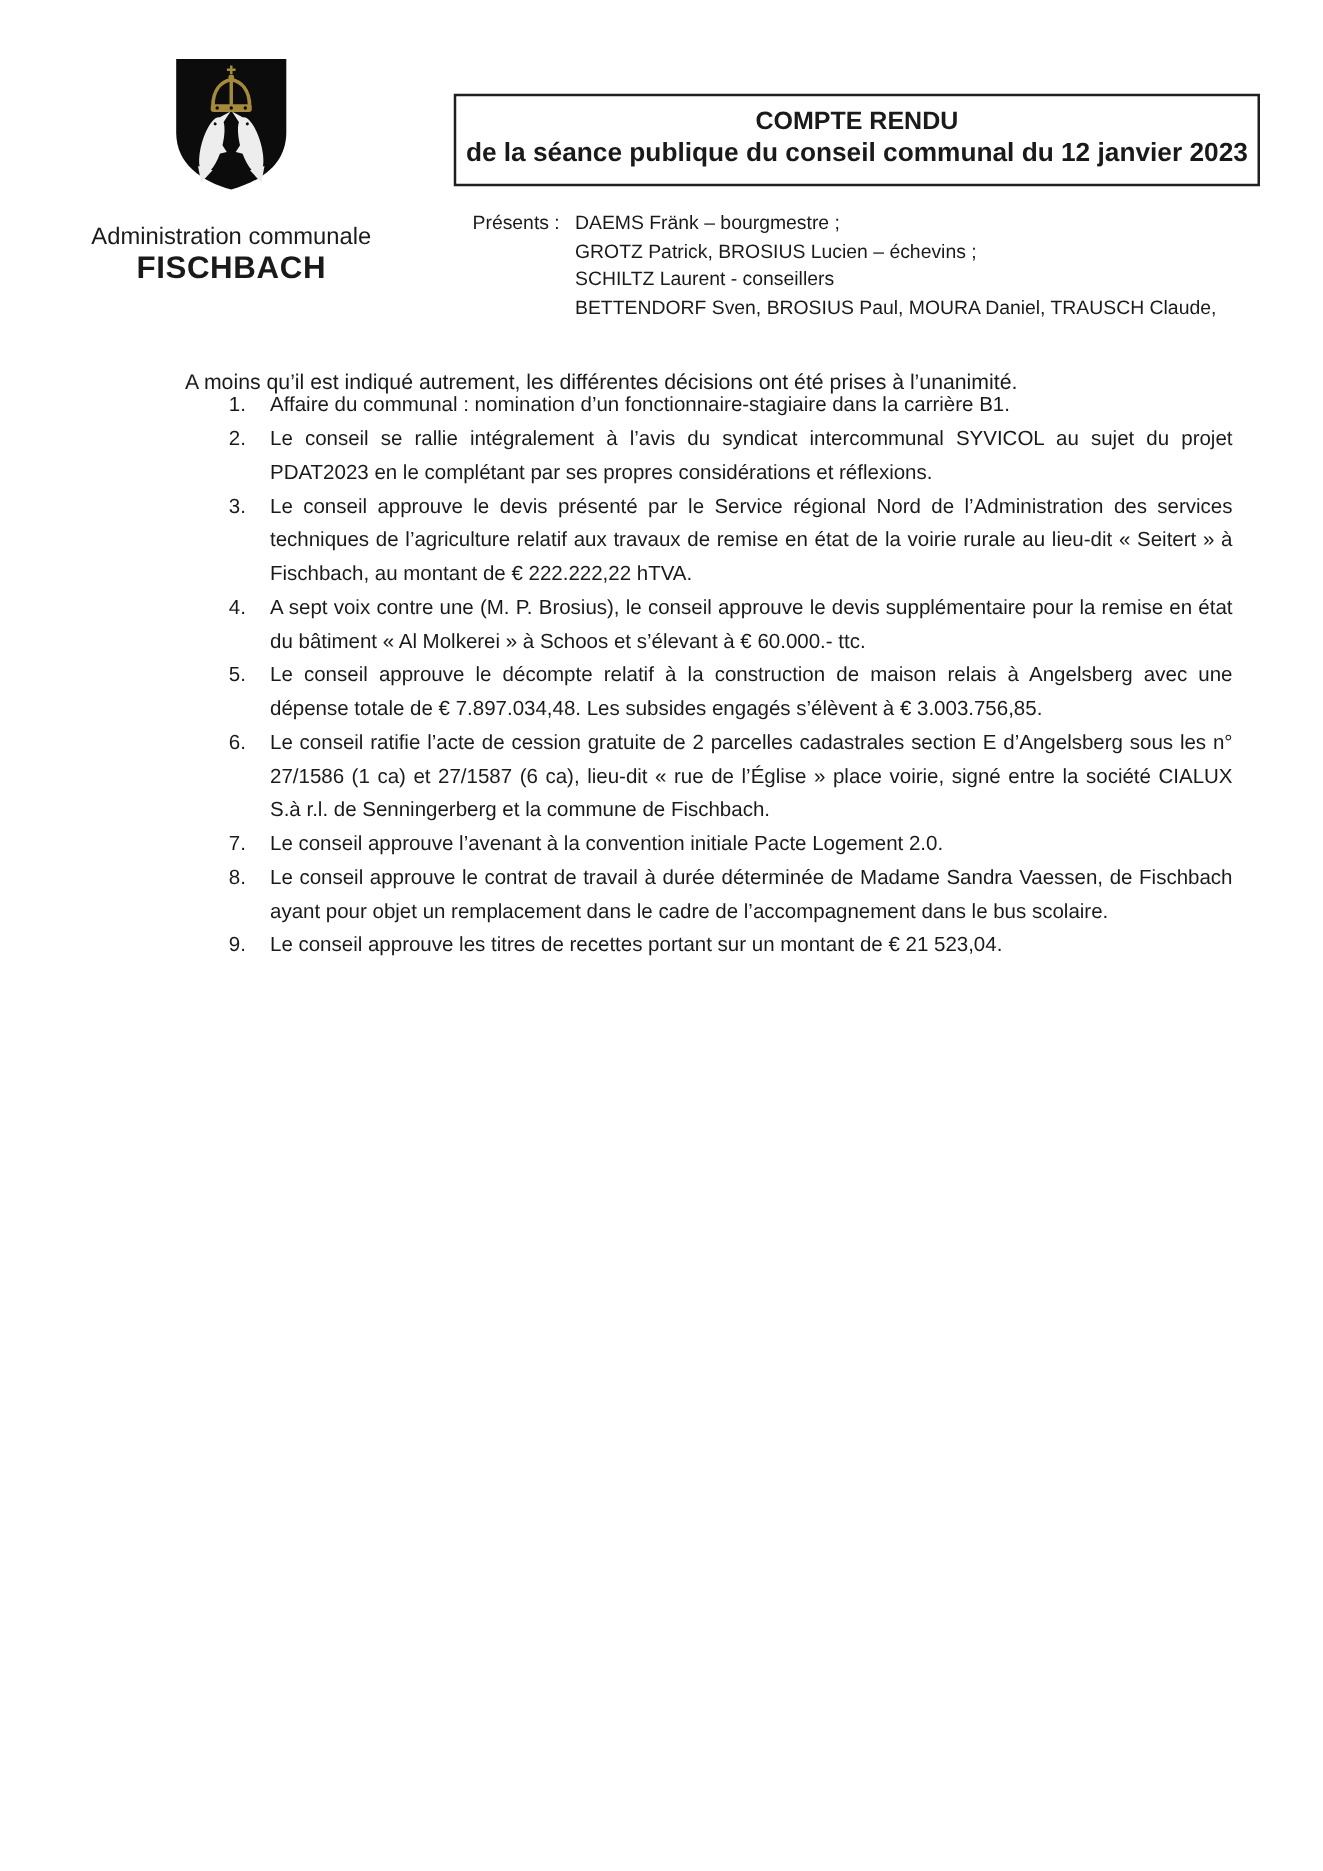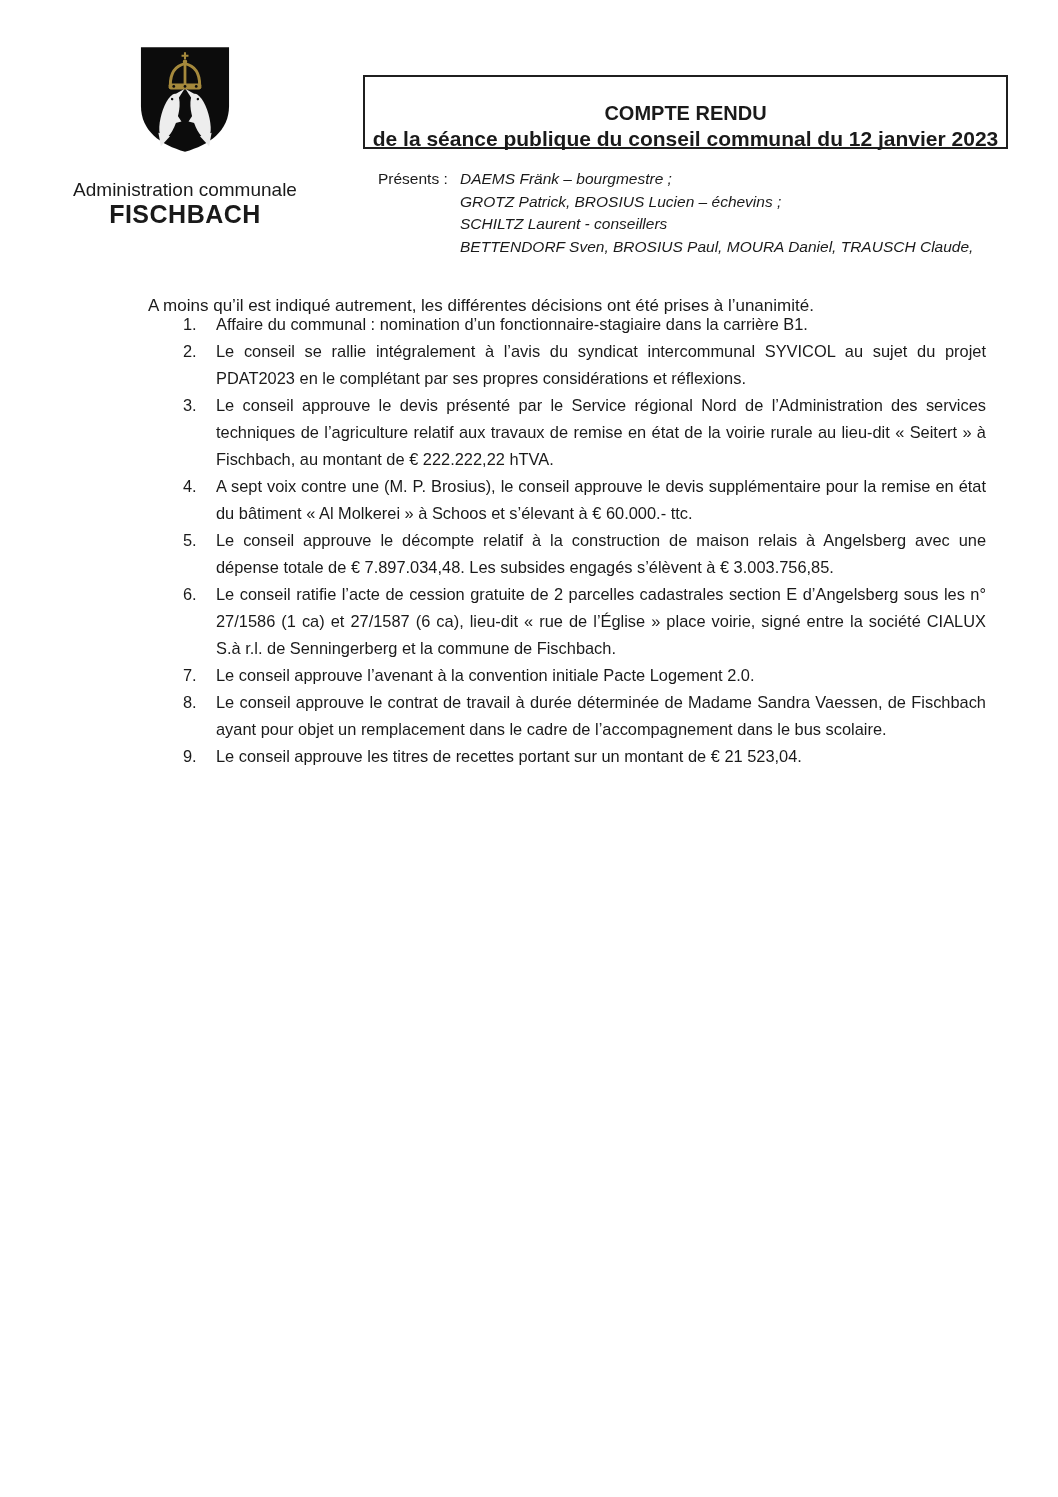--- a/index.html
+++ b/index.html
@@ -38,21 +38,21 @@
   
   .title-box {
     position: absolute;
     left: 363px;
     top: 75px;
     width: 645px;
     height: 74px;
     border: 2px solid #1f1f1f;
     text-align: center;
     box-sizing: border-box;
-    padding-top: 24px;
+    padding-top: 8px;
   }
   .title-main {
     font-size: 20px;
     font-weight: bold;
     line-height: 24px;
   }
   .title-sub {
     font-size: 21px;
     font-weight: bold;
     line-height: 28px;
@@ -61,21 +61,21 @@
   
   .presents {
     position: absolute;
     left: 378px;
     top: 168px;
     display: flex;
     font-size: 15.5px;
     line-height: 22.5px;
   }
   .presents-label { width: 82px; flex: none; }
-  .presents-names div { white-space: nowrap; font-style: italic; }
+  .presents-names div { white-space: nowrap; }
 
   
   .intro {
     position: absolute;
     left: 148px;
     top: 292px;
     width: 845px;
     font-size: 17px;
     line-height: 27px;
   }

